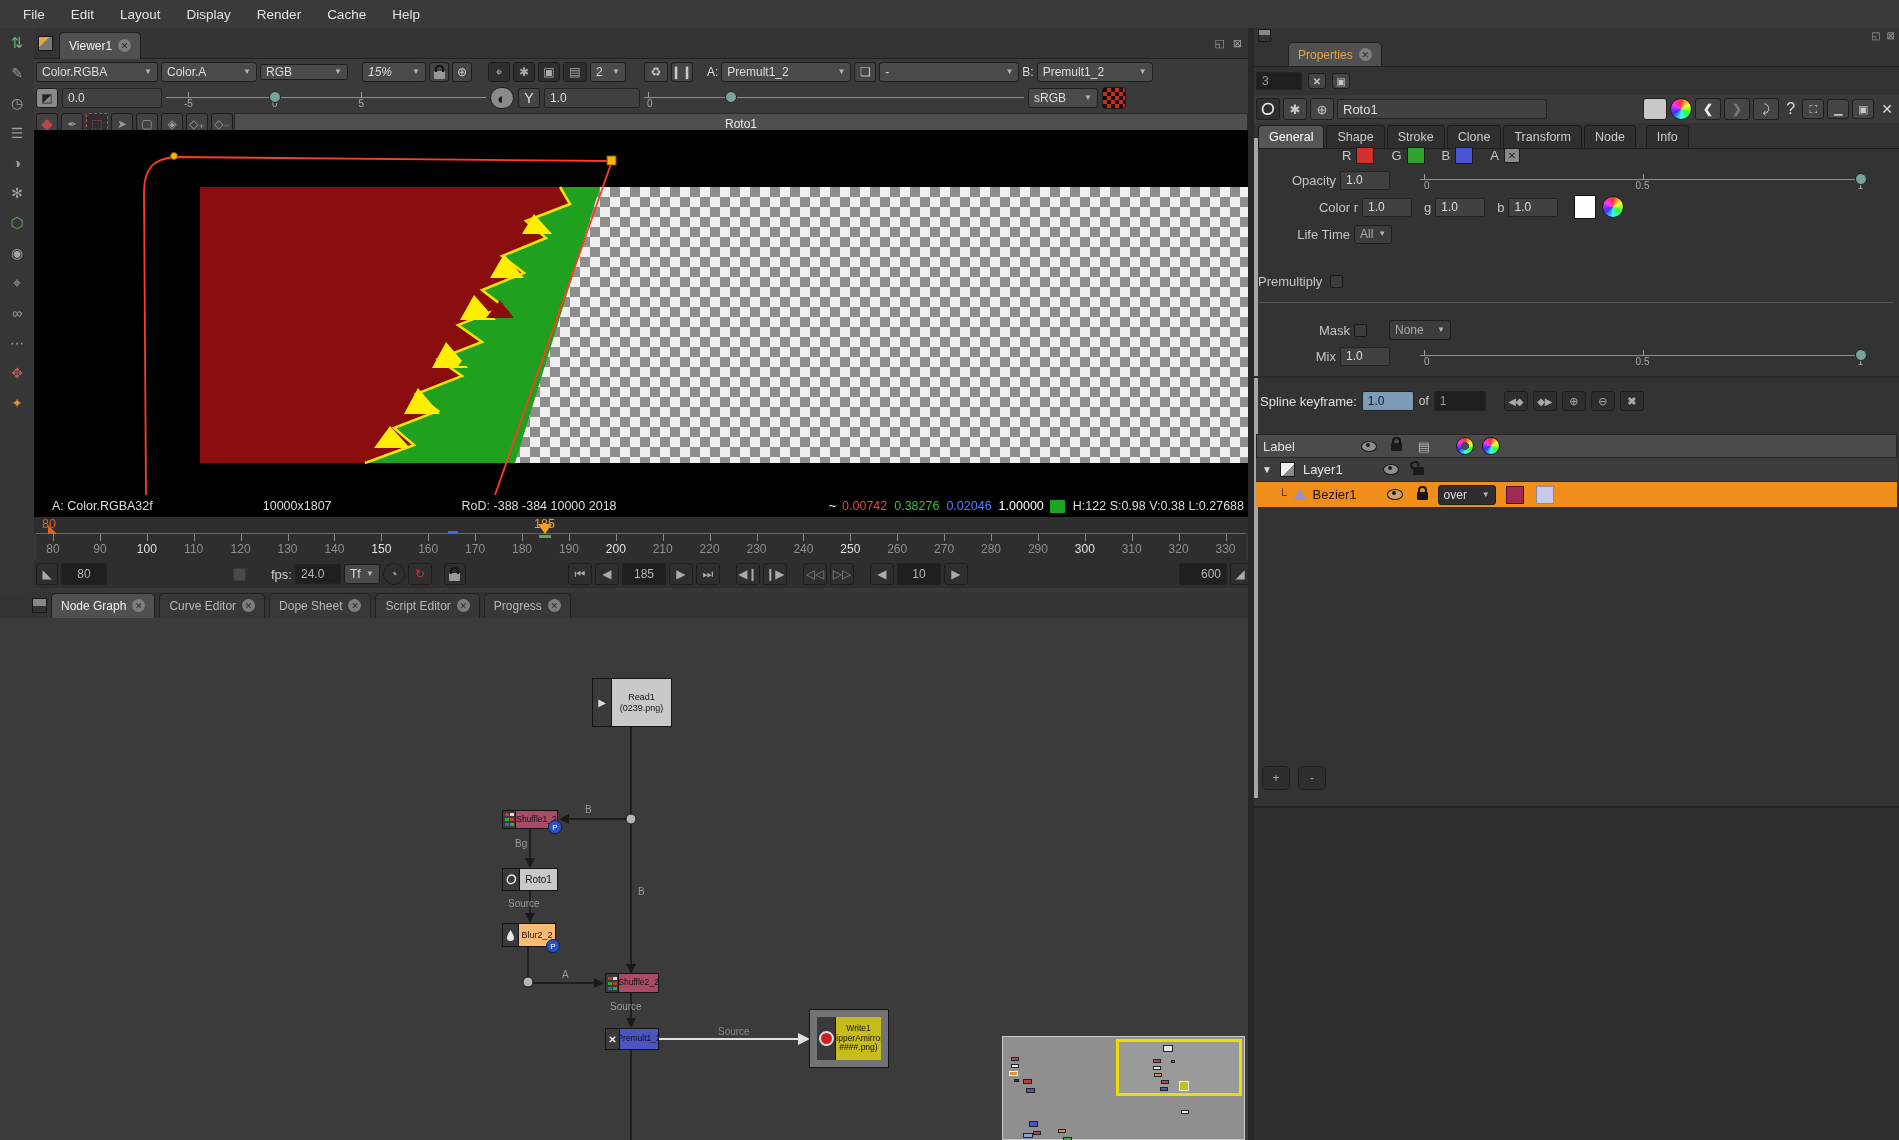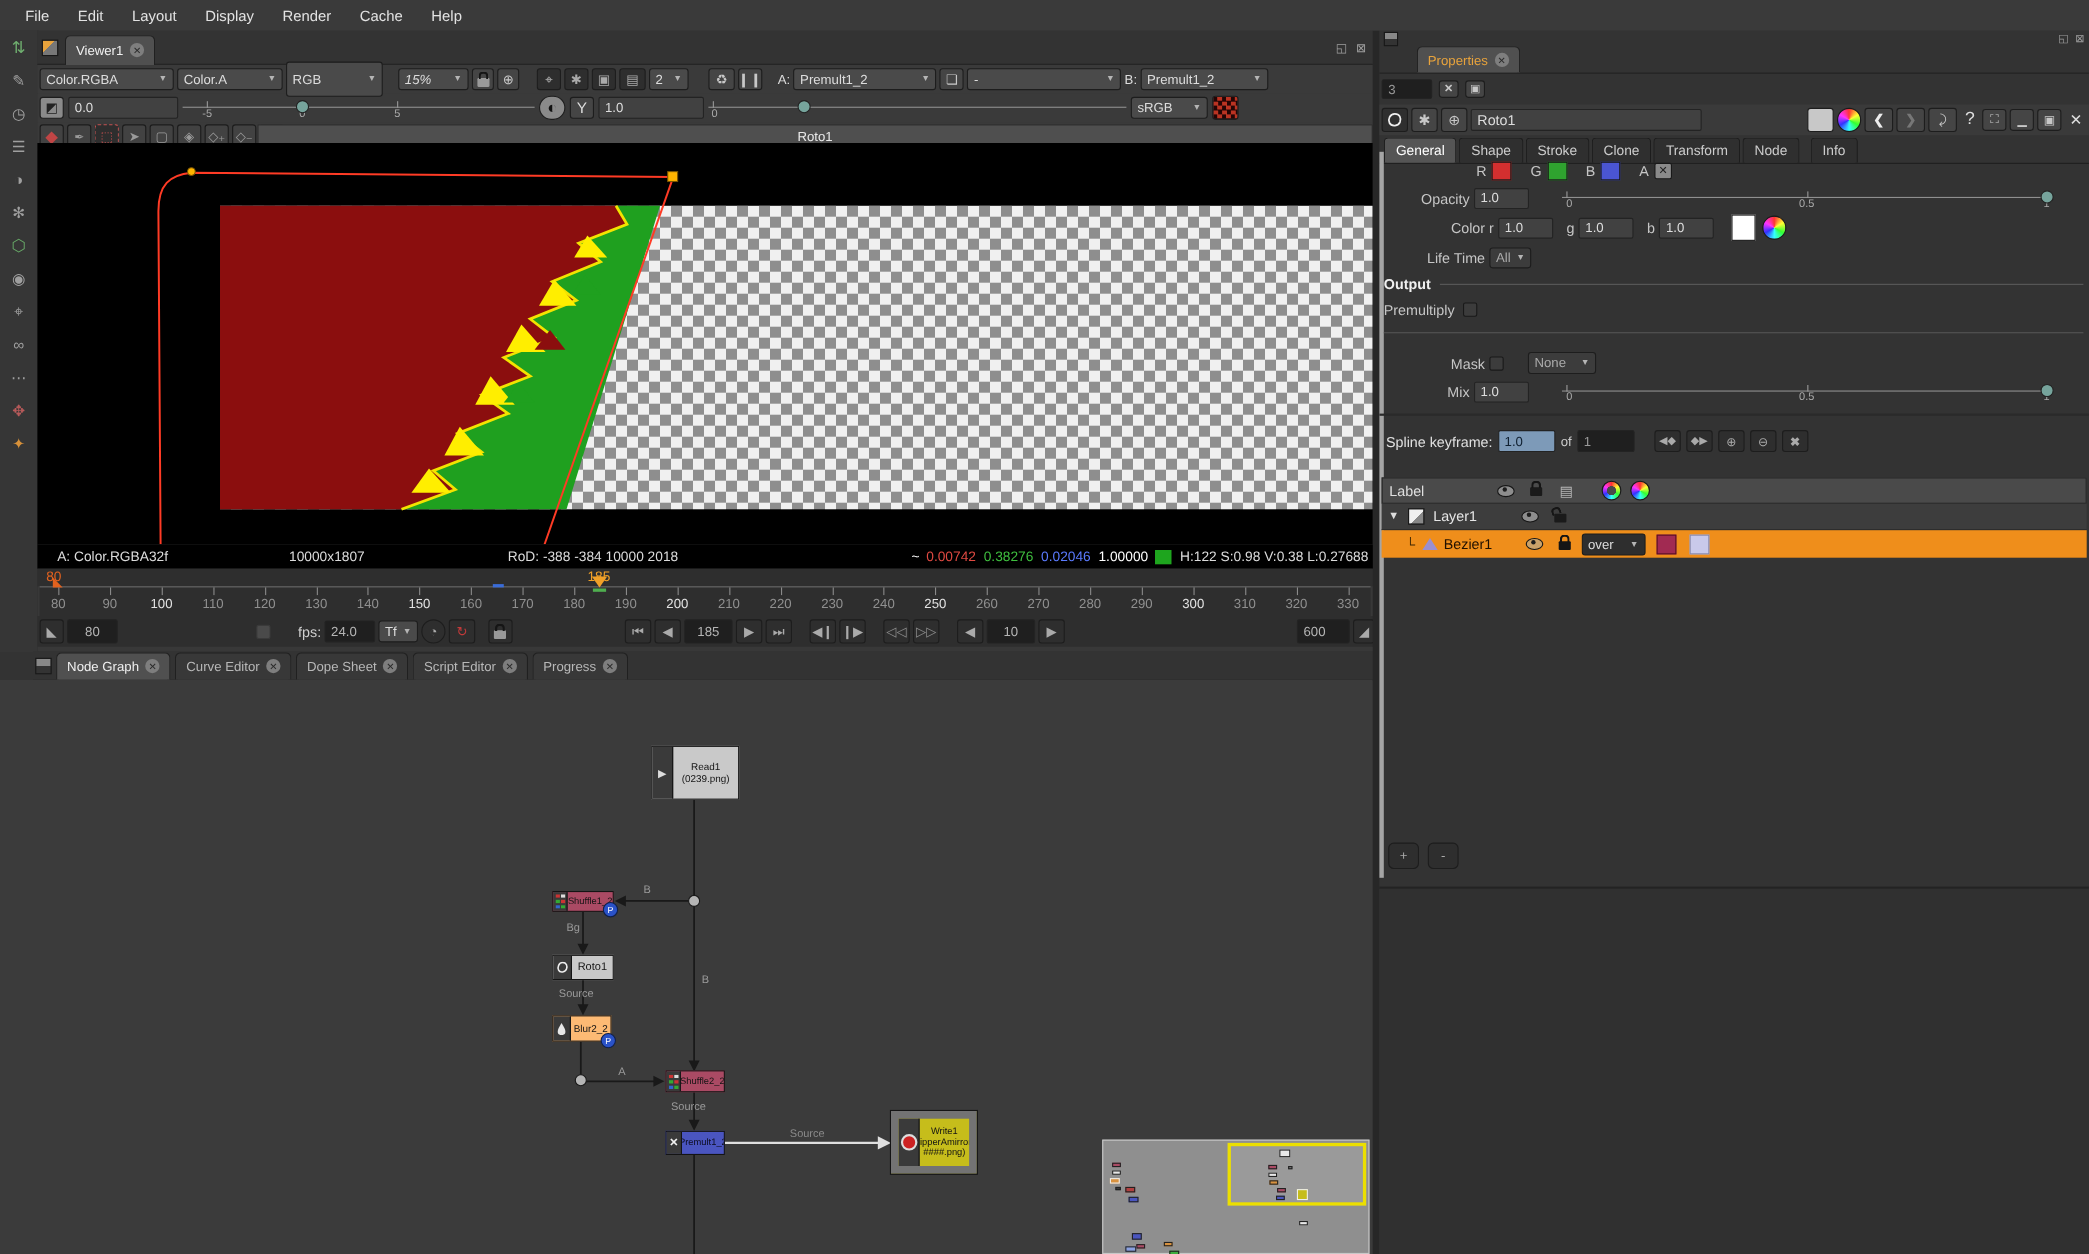--- a/index.html
+++ b/index.html
@@ -102,21 +102,21 @@
 
   <div class="row" style="height:24px;gap:3px;padding:1px 2px;background:#3a3a3a">
     <span class="dd" style="width:122px;height:20px">
         <span>Color.RGBA</span>
         <span class="caret">▼</span>
       </span>
     <span class="dd" style="width:96px;height:20px">
         <span>Color.A</span>
         <span class="caret">▼</span>
       </span>
-    <span class="dd" style="width:88px;height:32px">
+    <span class="dd" style="width:88px;height:16px">
         <span>RGB</span>
         <span class="caret">▼</span>
       </span>
     <span style="width:8px"></span>
     <span class="dd" style="width:64px;height:20px">
         <span style="font-style:italic">15%</span>
         <span class="caret">▼</span>
       </span>
     <span class="btn" style="width:20px;height:20px">
         <span class="lockico" style="background:#999"></span>
@@ -335,21 +335,21 @@
     <span style="width:10px"></span>
     <span class="btn dk" style="width:24px;height:22px;color:#8a8a8a">◁◁</span>
     <span class="btn dk" style="width:24px;height:22px;color:#8a8a8a">▷▷</span>
     <span style="width:10px"></span>
     <span class="btn dk" style="width:24px;height:22px">◀</span>
     <span class="fld dk" style="width:44px;height:22px;justify-content:center">
         <span>10</span>
       </span>
     <span class="btn dk" style="width:24px;height:22px">▶</span>
     <span style="flex:1"></span>
-    <span class="fld dk" style="width:48px;height:22px;justify-content:flex-start">
+    <span class="fld dk" style="width:48px;height:22px;justify-content:flex-end">
         <span>600</span>
       </span>
     <span class="btn dk" style="width:20px;height:22px">◢</span>
   </div>
 </div>
 
 <div class="abs row" style="left:30px;top:592px;width:1218px;height:26px;background:#333;border-bottom:1px solid #222;gap:4px;padding-left:2px">
   <span class="paneicon gray"></span>
   <span class="tab active">
       <span>Node Graph</span>
@@ -618,24 +618,20 @@
     </div>
 
     <div class="row abs" style="left:0;top:86px;height:20px">
       <span class="plabel" style="width:96px">Life Time</span>
       <span class="dd" style="height:19px;margin-left:4px;background:#3c3c3c">
           <span style="color:#aaa">All</span>
           <span class="caret">▼</span>
         </span>
     </div>
 
-    <div class="row abs" style="left:4px;top:112px;height:16px;width:636px">
-      <span style="color:#f0f0f0;font-weight:bold;font-size:13px">Output</span>
-      <span style="flex:1;height:1px;background:#5a5a5a;margin-left:8px"></span>
-    </div>
 
     <div class="row abs" style="left:4px;top:134px;height:18px">
       <span class="plabel" style="text-align:center">Premultiply</span>
       <span class="chk" style="margin-left:8px"></span>
     </div>
 
     <div class="abs" style="left:4px;top:164px;width:636px;height:1px;background:#555"></div>
 
     <div class="row abs" style="left:0;top:182px;height:20px">
       <span class="plabel" style="width:96px">Mask</span>

